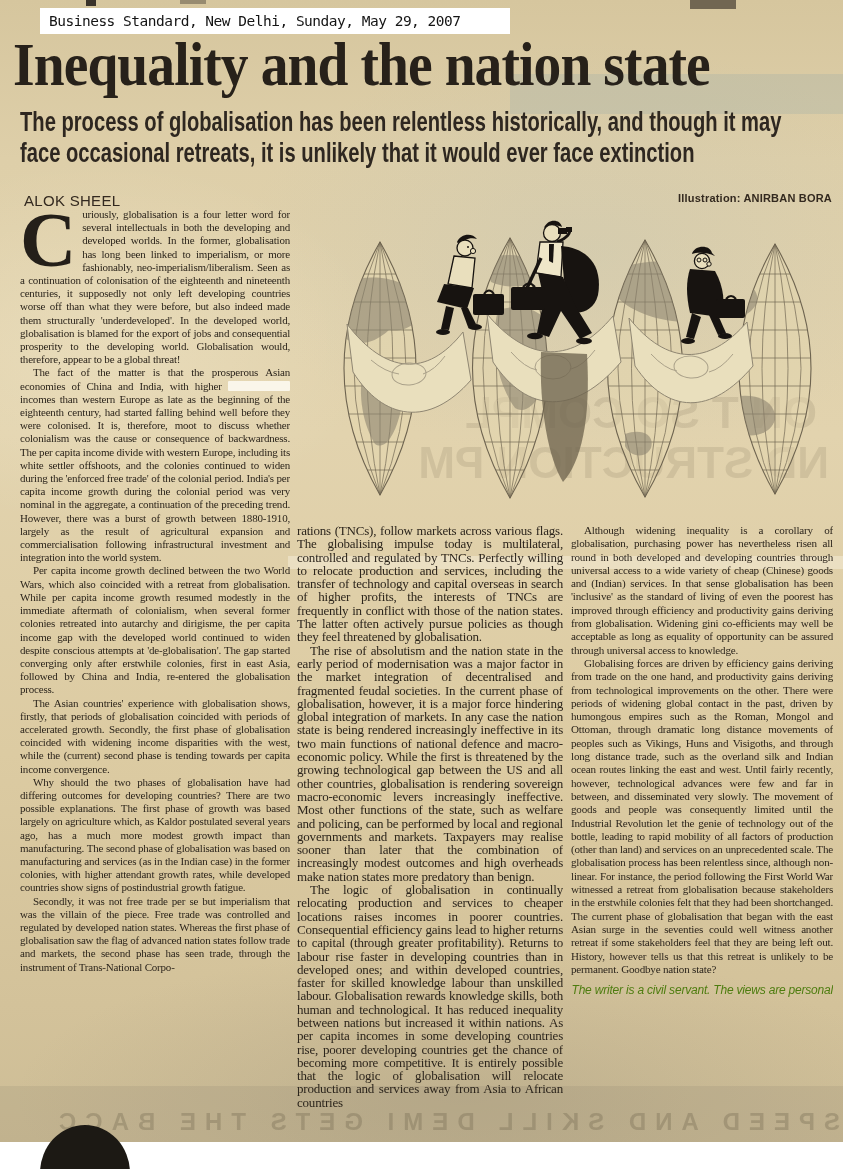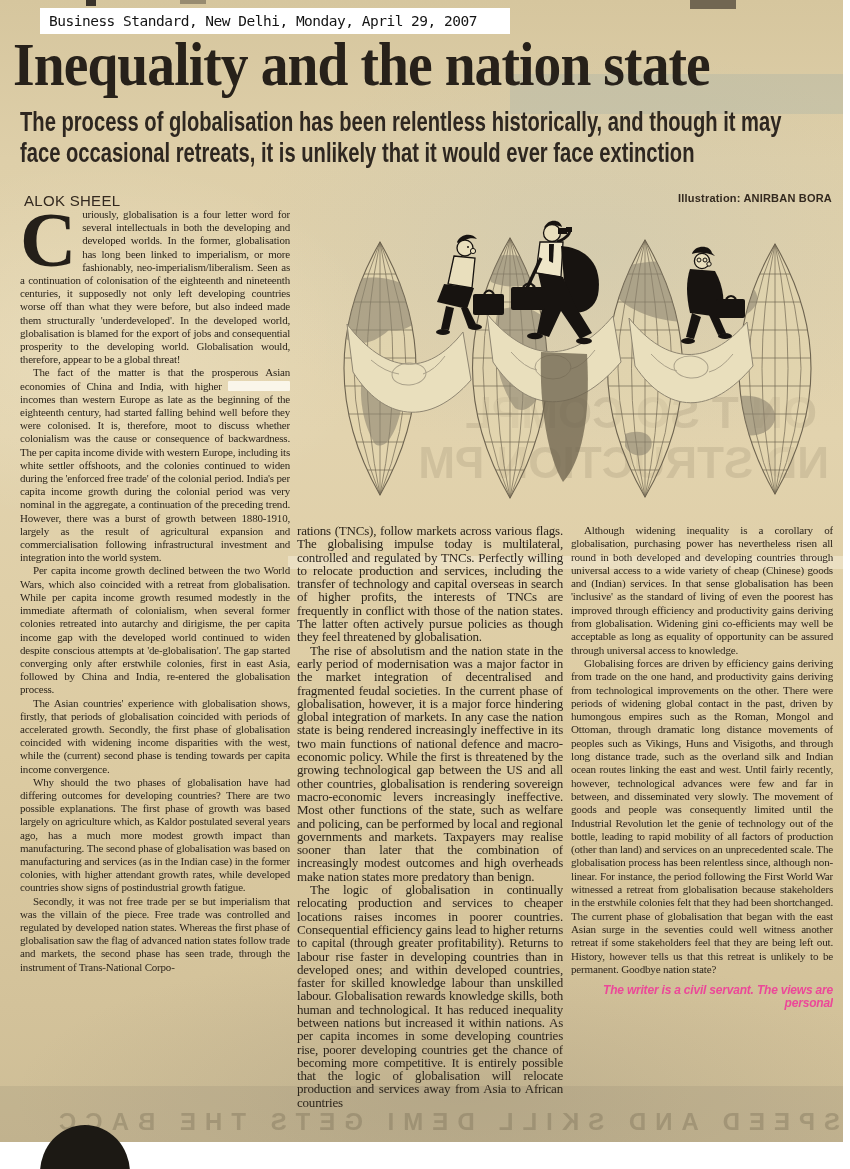--- a/index.html
+++ b/index.html
@@ -33,22 +33,22 @@
   .col{position:absolute;text-align:justify;color:#2c251c;letter-spacing:-0.2px;overflow:hidden;}
   #col1{left:20px;top:208px;width:270px;height:902px;font-size:11.0px;line-height:13.2px;}
   #col2{left:297px;top:524px;width:266px;height:614px;font-size:13px;line-height:13.3px;}
   #col3{left:571px;top:524px;width:262px;height:616px;font-size:11.1px;line-height:13.3px;}
   .col p{margin:0;text-indent:13px;}
   .col p.first{text-indent:0;}
   #dropcap{float:left;font-size:78px;line-height:60px;font-weight:700;color:#241f19;
     padding:2px 6px 0 0;font-family:"Liberation Serif", serif;}
   .whiteout{display:inline-block;width:62px;height;10px;height:10px;background:#faf6ea;
     border-radius:1px;vertical-align:-1px;}
-  .tagline{font-family:"Liberation Sans", sans-serif;font-weight:700;font-style:italic;
-    font-size:12px;text-align:right;margin-top:8px !important;text-indent:0 !important;color:#ec4899;}
+  .tagline{font-family:"Liberation Sans", sans-serif;font-weight:400;font-style:italic;
+    font-size:12px;text-align:right;margin-top:8px !important;text-indent:0 !important;color:#4d7c0f;}
   
   #illustration{position:absolute;left:295px;top:202px;width:548px;height:322px;}
   
   .mirror{transform:scaleX(-1);}
   #ghost-bottom{position:absolute;left:120px;top:1108px;width:720px;text-align:center;
     font-family:"Liberation Sans", sans-serif;font-weight:700;font-size:24px;letter-spacing:9px;
     color:rgba(104,92,70,.30);white-space:nowrap;}
   
   #bottom-white{position:absolute;left:0;top:1142px;width:850px;height:27px;background:#fff;}
   #right-white{position:absolute;left:843px;top:0;width:7px;height:1169px;background:#fff;}
@@ -63,21 +63,21 @@
   <div id="sheet"></div>
 
   <div class="tint" style="left:510px;top:74px;width:333px;height:40px;background:rgba(156,172,170,.28);"></div>
   <div class="tint" style="left:0px;top:1086px;width:843px;height:56px;background:rgba(120,114,100,.14);"></div>
   <div class="tint" style="left:288px;top:556px;width:555px;height:13px;background:rgba(255,252,240,.35);"></div>
   <div class="smudge" style="left:86px;top:0;width:10px;height:6px;"></div>
   <div class="smudge" style="left:690px;top:0;width:46px;height:9px;opacity:.65;"></div>
   <div class="smudge" style="left:180px;top:0;width:26px;height:4px;opacity:.4;"></div>
 
   <div id="dateline-strip">
-    <span>Business Standard, New Delhi, Monday, April 29, 2007</span>
+    <span>Business Standard, New Delhi, Sunday, May 29, 2007</span>
   </div>
 
   <div id="headline">Inequality and the nation state</div>
   <div id="standfirst">The process of globalisation has been relentless historically, and though it may face occasional retreats, it is unlikely that it would ever face extinction</div>
 
   <div id="byline">ALOK SHEEL</div>
   <div id="illo-credit">Illustration: ANIRBAN BORA</div>
 
   <div id="illustration">
     <svg width="548" height="322" viewBox="0 0 548 322">

